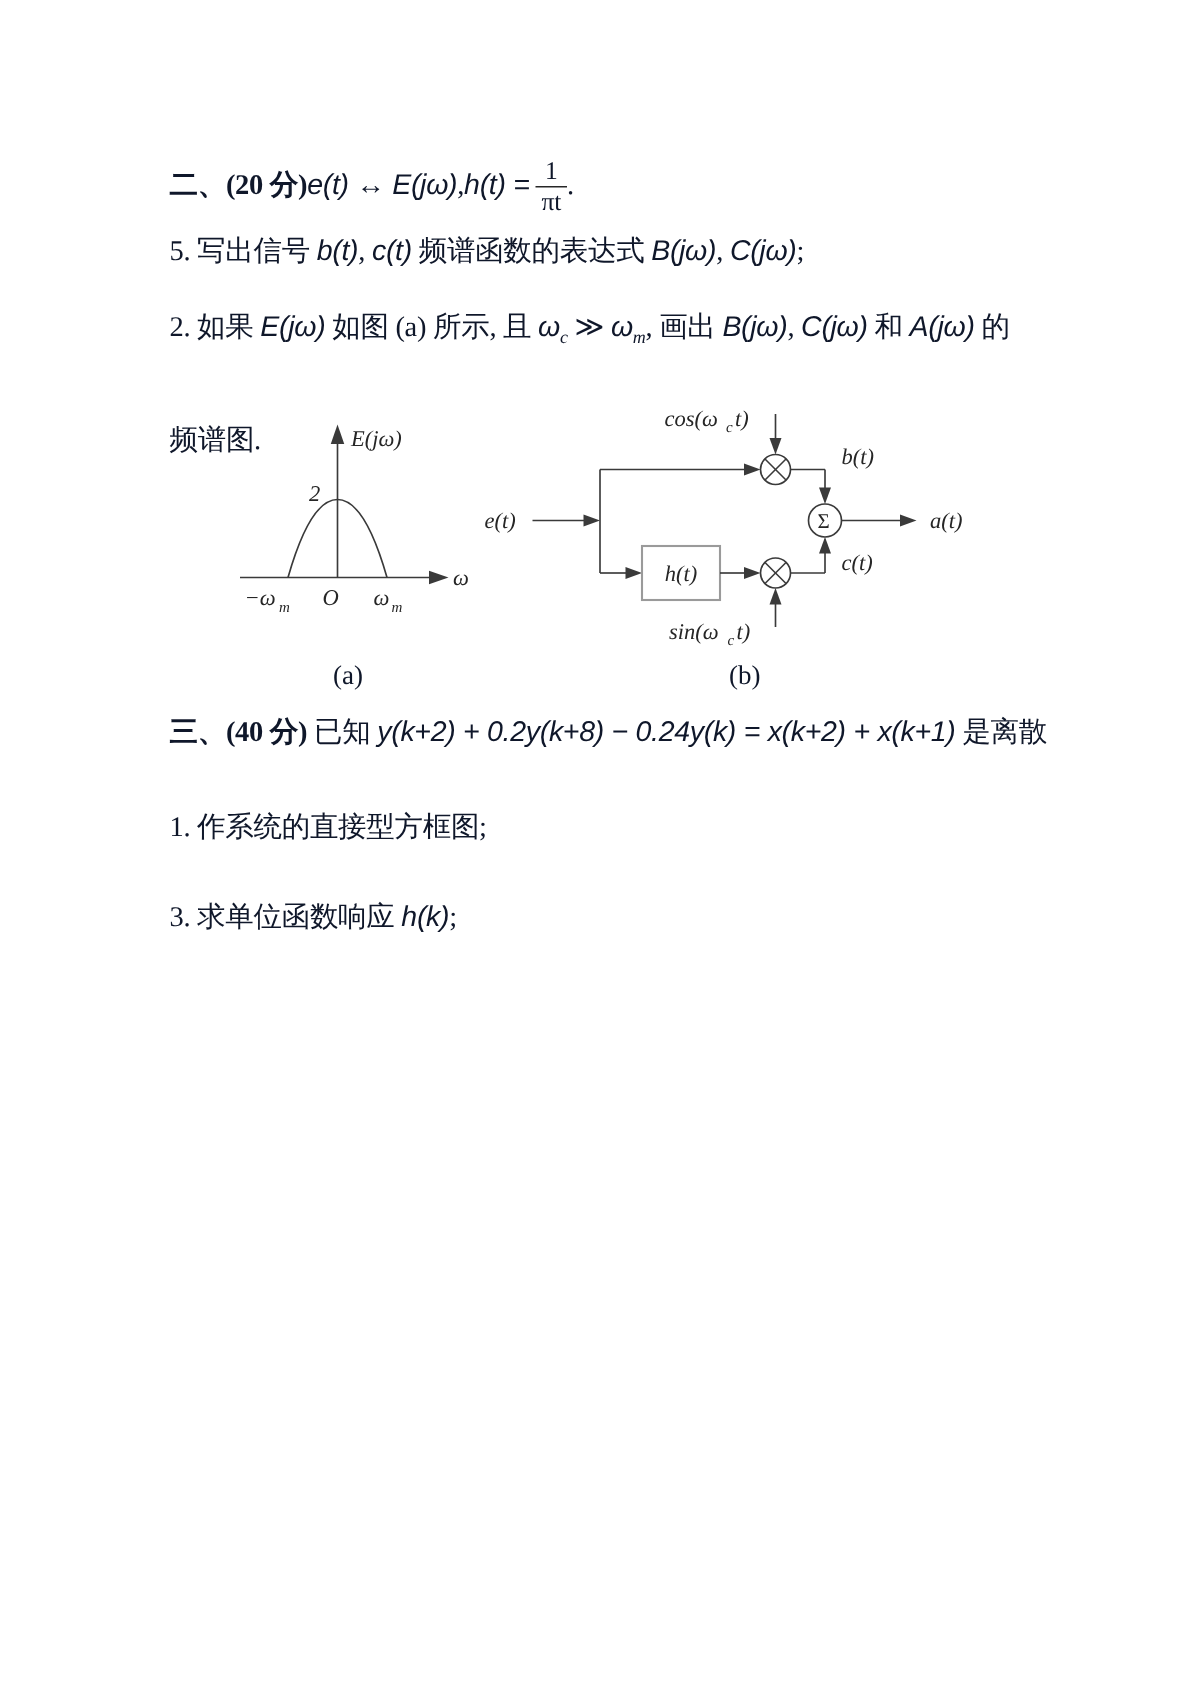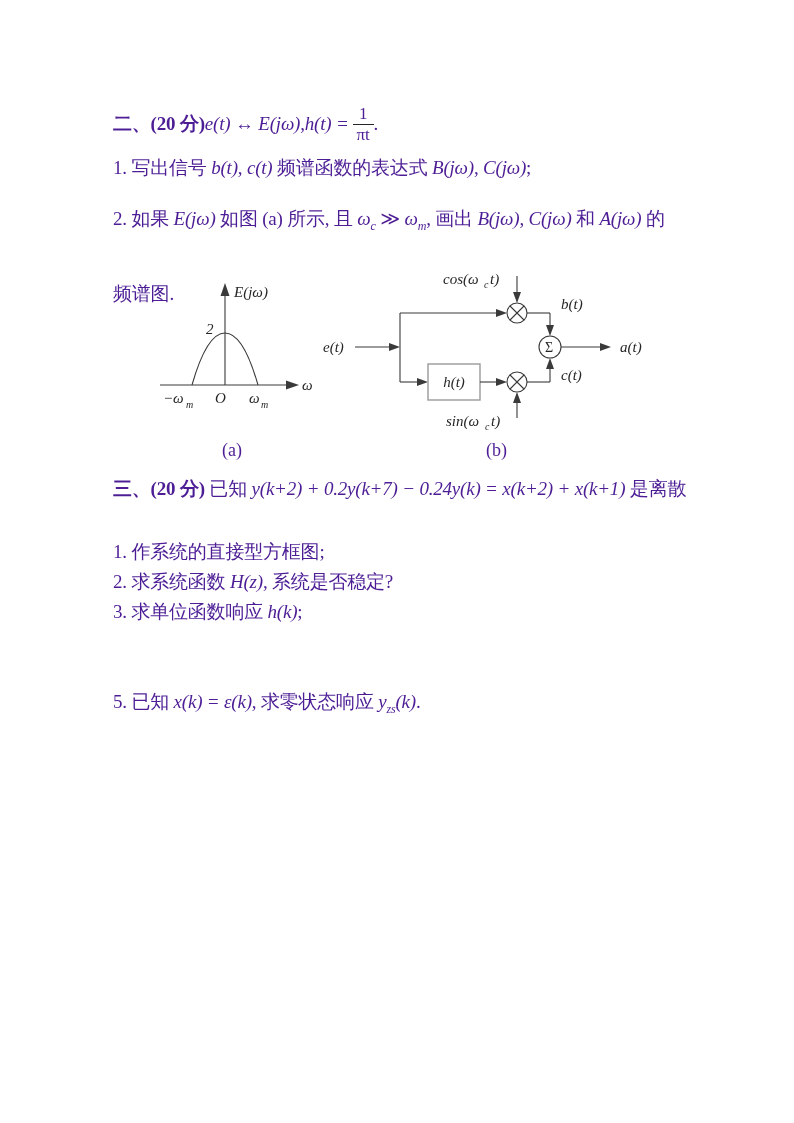--- a/index.html
+++ b/index.html
@@ -1,31 +1,31 @@
 <!DOCTYPE html>
 <html><head>
 <meta charset="utf-8">
 <style>
   html,body { margin:0; padding:0; background:#ffffff; }
   .page {
     position:relative;
     width:794px; height:1123px;
     background:#ffffff;
     font-family:"Liberation Serif","DejaVu Serif",serif;
-    color:#4c1d95;
+    color:#0f172a;
     overflow:hidden;
   }
   .t {
     position:absolute; left:113px;
     font-size:19px; line-height:1.2;
     white-space:nowrap;
     letter-spacing:-0.2px;
   }
   .b { font-weight:700; }
-  .m { font-style:italic; font-family:Liberation Serif, serif; }
+  .m { font-style:italic; font-family:Liberation Sans, sans-serif; }
   sub.s { font-style:italic; font-size:12px; line-height:0; }
   .headline { display:flex; align-items:center; height:48px; top:100px; }
   .frac { display:inline-block; text-align:center; font-size:17px; line-height:1.05; vertical-align:middle; margin-left:4px; }
   .frac .num { display:block; padding:0 4px 1px 4px; }
   .frac .den { display:block; border-top:1.2px solid #262626; padding:1px 4px 0 4px; }
   .figlabel { position:absolute; font-size:18px; }
   svg { position:absolute; overflow:visible; }
   svg .ln { stroke:#3a3a3a; stroke-width:1.1; fill:none; }
   svg .bx { stroke:#9a9a9a; stroke-width:1.4; fill:none; }
   svg .ah { fill:#3a3a3a; stroke:none; }
@@ -44,21 +44,21 @@
       <span>,  </span>
       <span class="m">h(t) =</span>
       <span class="frac">
         <span class="num">1</span>
         <span class="den">πt</span>
       </span>
       <span>.</span>
   </div>
 
   <div class="t" style="top:157px;">
-    <span>1.  写出信号 </span><span class="m">b(t)</span><span>,  </span><span class="m">c(t)</span><span> 频谱函数的表达式 </span><span class="m">B(jω)</span><span>,  </span><span class="m">C(jω)</span><span>;</span>
+    <span>5.  写出信号 </span><span class="m">b(t)</span><span>,  </span><span class="m">c(t)</span><span> 频谱函数的表达式 </span><span class="m">B(jω)</span><span>,  </span><span class="m">C(jω)</span><span>;</span>
   </div>
 
   <div class="t" style="top:208px;">
     <span>2.  如果 </span><span class="m">E(jω)</span><span> 如图 (a) 所示, 且 </span><span class="m">ω</span><sub class="s">c</sub><span> ≫ </span><span class="m">ω</span><sub class="s">m</sub><span>, 画出 </span><span class="m">B(jω)</span><span>,  </span><span class="m">C(jω)</span><span> 和 </span><span class="m">A(jω)</span><span> 的</span>
   </div>
 
   <div class="t" style="top:240px;margin-top:43px;">
     <span>频谱图.</span>
   </div>
 
@@ -130,33 +130,27 @@
     <line class="ln" x1="207" y1="114" x2="230" y2="114"></line>
     <line class="ln" x1="230" y1="114" x2="230" y2="97"></line>
     <polygon class="ah" points="230,90 226,101 234,101"></polygon>
     <text class="st" x="241" y="112">c(t)</text>
   </svg>
 
   <div class="figlabel" style="left:222px; top:440px;">(a)</div>
   <div class="figlabel" style="left:486px; top:440px;">(b)</div>
 
   <div class="t" style="top:478px;">
-    <span class="b">三、(20 分)</span><span> 已知 </span><span class="m">y(k+2) + 0.2y(k+7) − 0.24y(k) = x(k+2) + x(k+1)</span><span> 是离散</span>
+    <span class="b">三、(40 分)</span><span> 已知 </span><span class="m">y(k+2) + 0.2y(k+8) − 0.24y(k) = x(k+2) + x(k+1)</span><span> 是离散</span>
   </div>
 
   <div class="t" style="top:541px;">
     <span>1.  作系统的直接型方框图;</span>
   </div>
 
-  <div class="t" style="top:571px;">
-    <span>2.  求系统函数 </span><span class="m">H(z)</span><span>, 系统是否稳定?</span>
-  </div>
 
   <div class="t" style="top:601px;">
     <span>3.  求单位函数响应 </span><span class="m">h(k)</span><span>;</span>
   </div>
 
 
-  <div class="t" style="top:691px;">
-    <span>5.  已知 </span><span class="m">x(k) = ε(k)</span><span>, 求零状态响应 </span><span class="m">y</span><sub class="s">zs</sub><span class="m">(k)</span><span>.</span>
-  </div>
 
 </div>
 
 </body></html>

